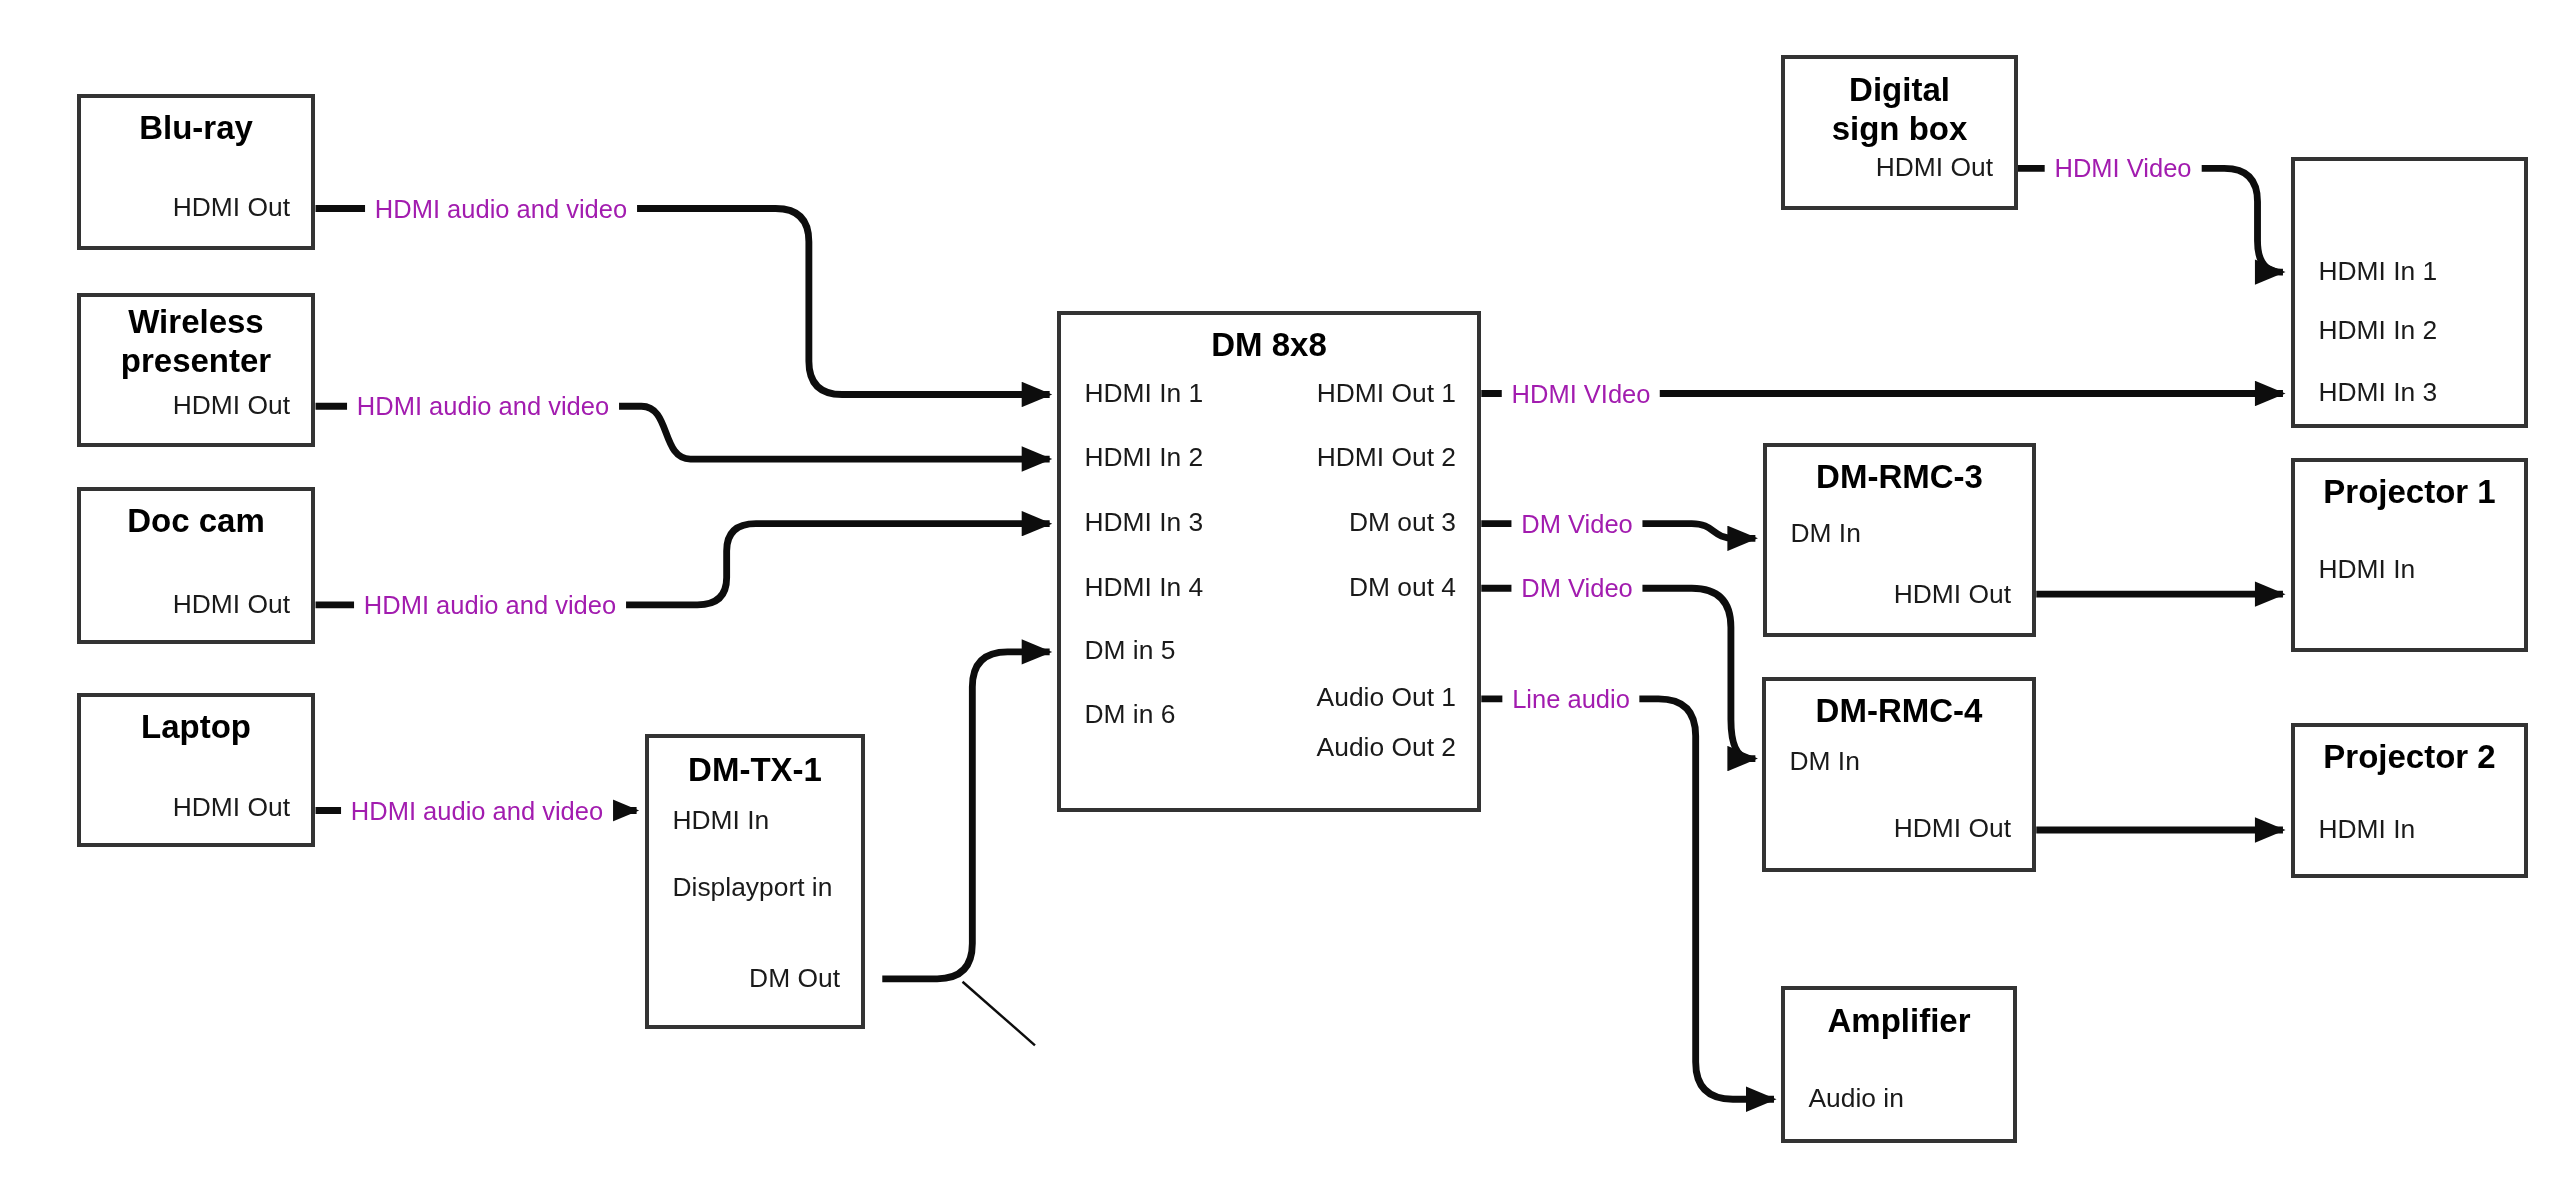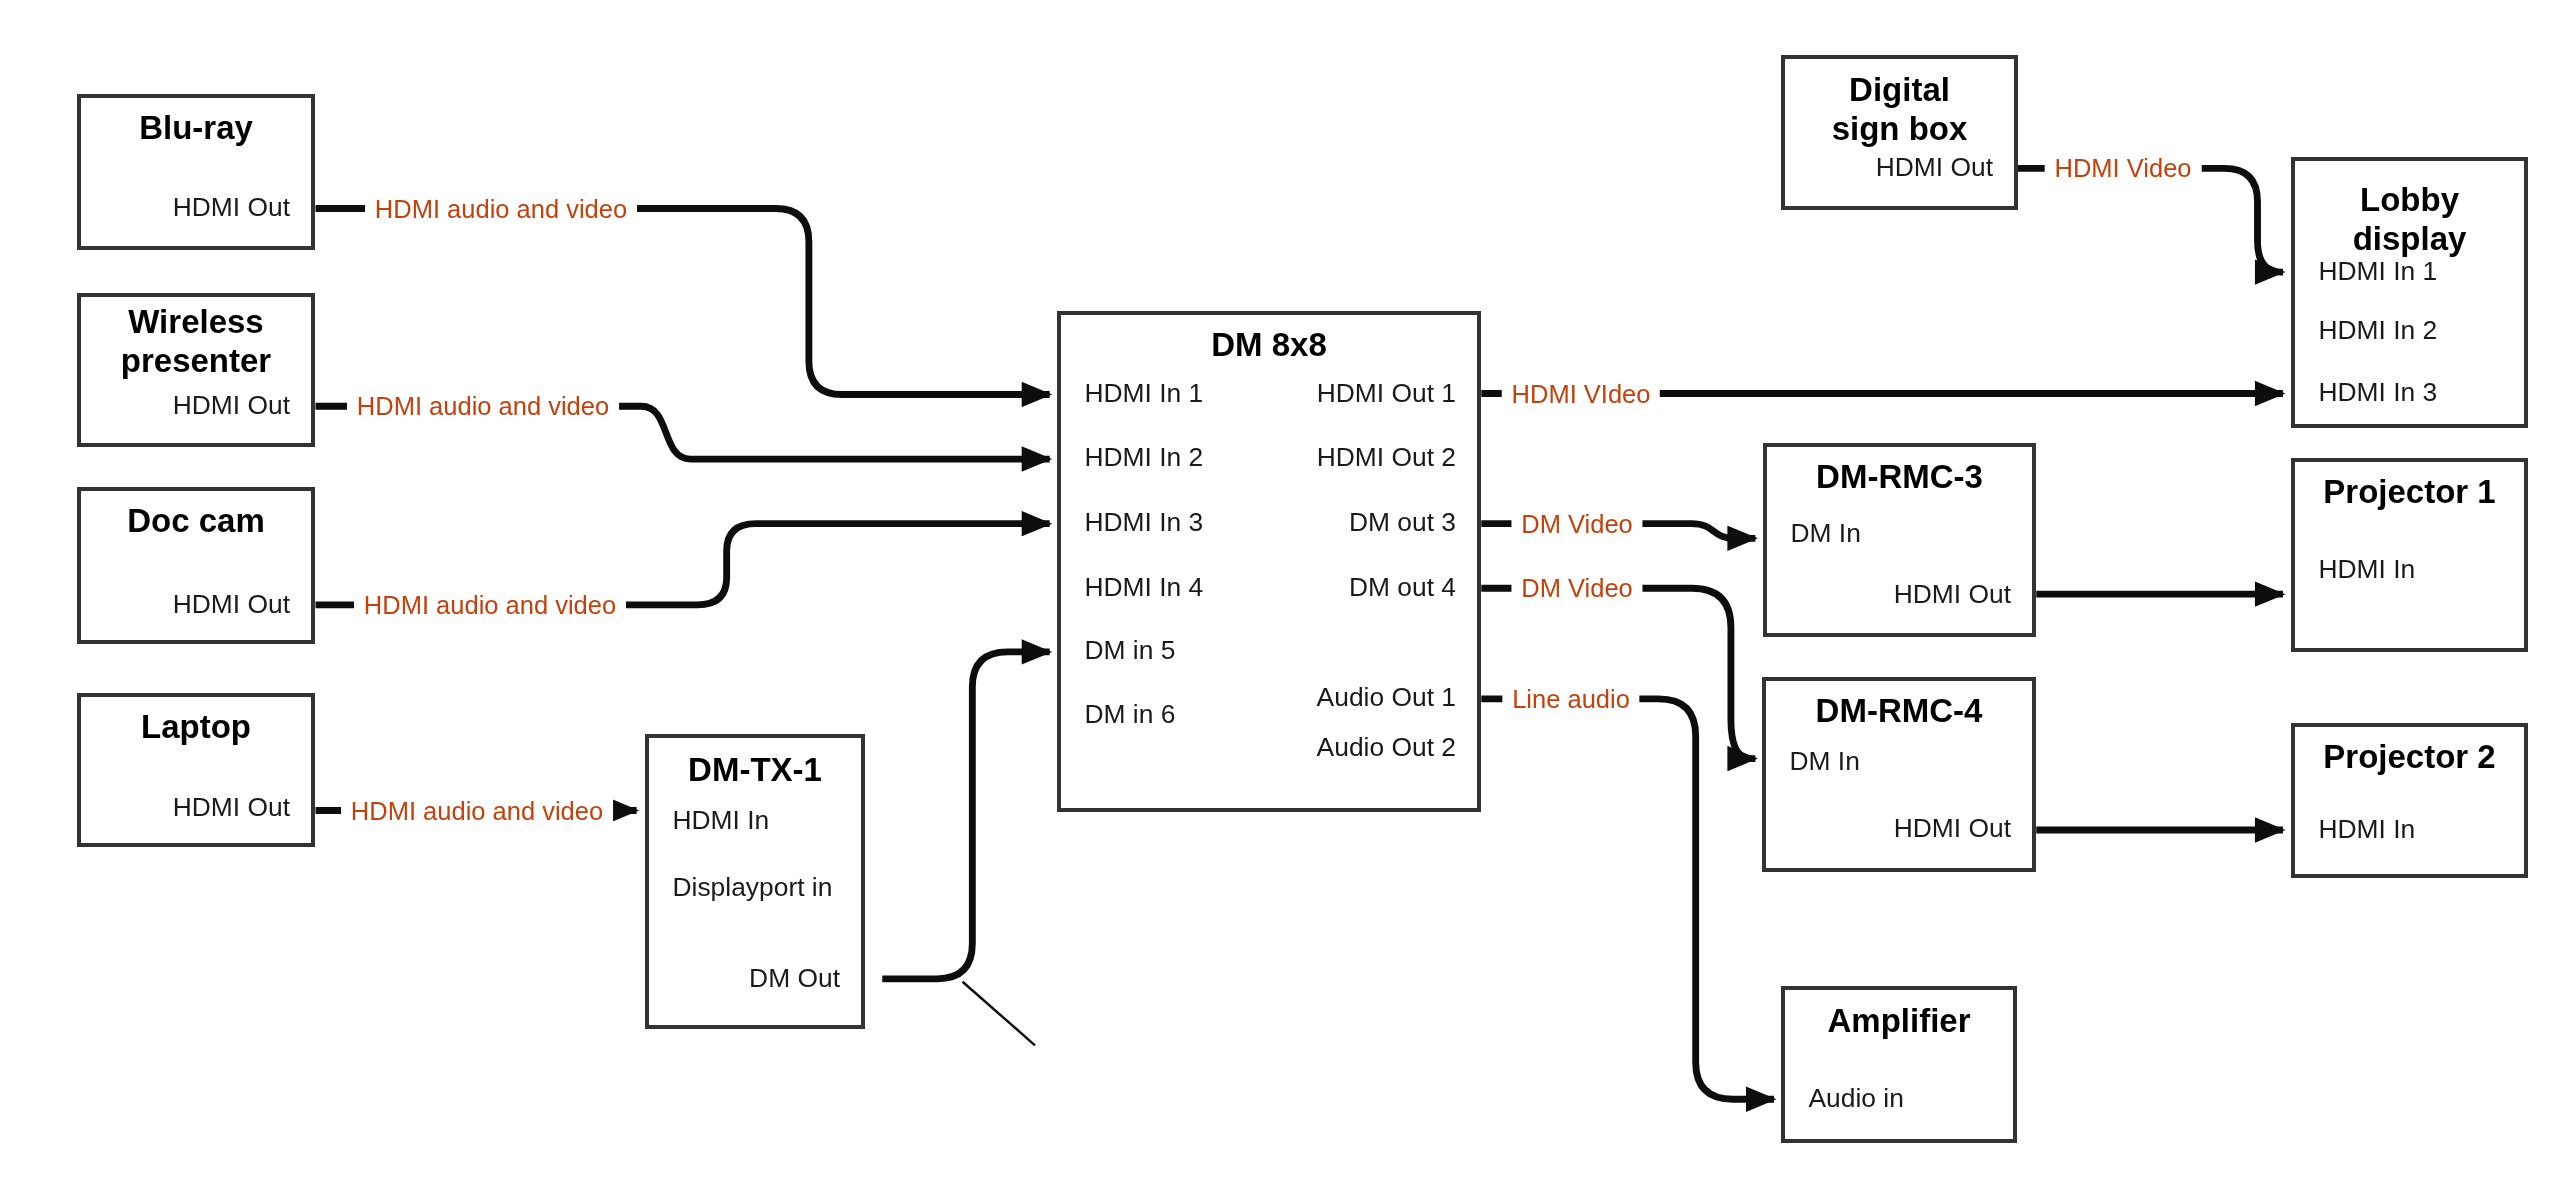--- a/index.html
+++ b/index.html
@@ -33,21 +33,21 @@
     font-size:26.4px;color:#1a1a1a;
     white-space:nowrap;
   }
   .port.pl{left:0;padding-left:23.5px;}
   .port.pr{right:0;padding-right:21px;text-align:right;}
   .edge-label{
     position:absolute;
     transform:translate(-50%,-50%);
     background:#ffffff;
     font-size:25.5px;line-height:29px;
-    color:#c2410c;
+    color:#a21caf;
     padding:0 9.8px;
     white-space:nowrap;
     z-index:5;
   }
   .callout{
     position:absolute;
     left:1033px;top:1025px;width:198px;height:78px;
     box-sizing:border-box;
     border:2px dashed #444;
     background:#fff;
@@ -128,21 +128,20 @@
     <div class="port pr" style="top:366px">Audio Out 1</div>
     <div class="port pr" style="top:416px">Audio Out 2</div>
   </div>
 
   <div class="node" style="left:1781px;top:55px;width:237px;height:155px">
     <div class="title t2" style="top:10.8px">Digital sign box</div>
     <div class="port pr" style="top:92px">HDMI Out</div>
   </div>
 
   <div class="node" style="left:2291px;top:157px;width:237px;height:271px">
-    <div class="title t2" style="top:18.6px">Lobby display</div>
     <div class="port pl" style="top:94px">HDMI In 1</div>
     <div class="port pl" style="top:153px">HDMI In 2</div>
     <div class="port pl" style="top:215px">HDMI In 3</div>
   </div>
 
   <div class="node" style="left:1763px;top:443px;width:273px;height:194px">
     <div class="title" style="top:9.8px">DM-RMC-3</div>
     <div class="port pl" style="top:70px">DM In</div>
     <div class="port pr" style="top:131px">HDMI Out</div>
   </div>

